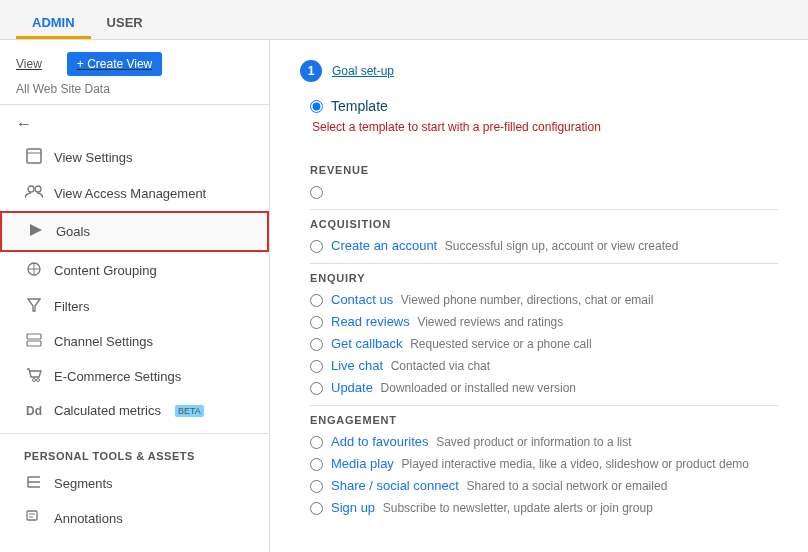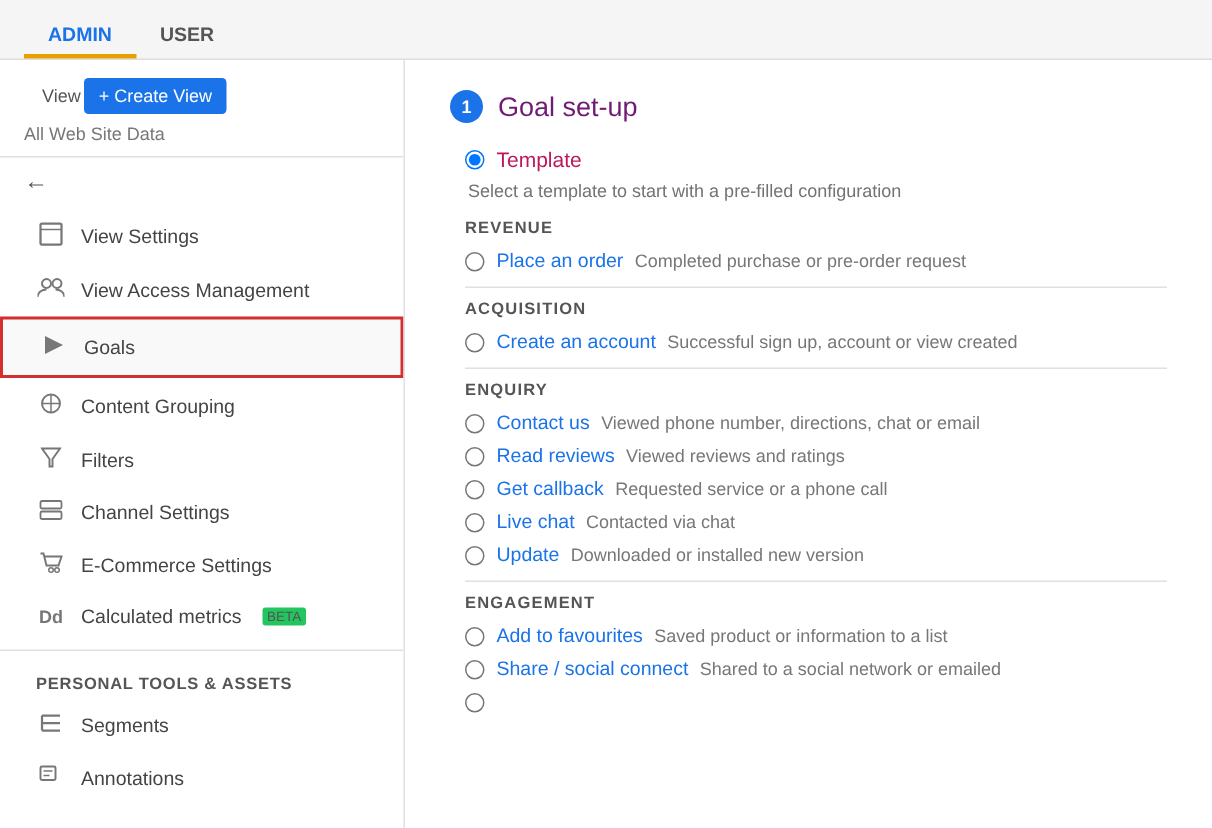--- a/index.html
+++ b/index.html
@@ -9,45 +9,45 @@
     .top-nav { display: flex; align-items: flex-end; height: 40px; background: #f5f5f5; border-bottom: 1px solid #ddd; padding: 0 16px; }
     .top-nav-tab { padding: 8px 16px 6px; font-size: 13px; font-weight: 600; cursor: pointer; color: #555; border-bottom: 3px solid transparent; text-align: center; }
     .top-nav-tab.active { color: #1a73e8; border-bottom: 3px solid #e8a000; }
 
     
     .layout { display: flex; height: 512px; }
 
     
     .sidebar { width: 270px; min-width: 270px; background: #fff; border-right: 1px solid #e0e0e0; overflow-y: auto; padding-bottom: 16px; }
 
-    .sidebar-header { display: flex; align-items: center; padding: 12px 28px 4px; gap: 2px; }
+    .sidebar-header { display: flex; align-items: center; padding: 12px 16px 4px; gap: 25px; text-decoration: underline; }
     .sidebar-view-label { font-size: 12px; color: #555; }
     .create-view-btn { background: #1a73e8; color: #fff; border: none; border-radius: 3px; padding: 5px 10px; font-size: 12px; cursor: pointer; display: flex; align-items: center; gap: 4px; text-align: right; }
     .sidebar-site-name { font-size: 12px; color: #777; padding: 2px 16px 8px; border-bottom: 1px solid #e0e0e0; }
 
     .back-arrow { display: flex; align-items: center; padding: 8px 16px; cursor: pointer; }
     .back-arrow-icon { color: #555; font-size: 16px; }
 
     .sidebar-item { display: flex; align-items: center; padding: 9px 16px 9px 24px; cursor: pointer; gap: 10px; color: #444; font-size: 13px; }
     .sidebar-item.active { background: #f0f0f0; border: 2px solid #d32f2f; }
     .sidebar-item .item-icon { width: 20px; text-align: center; color: #777; font-size: 14px; }
 
     .sidebar-section-title { font-size: 11px; font-weight: 700; color: #555; padding: 10px 16px 4px 24px; letter-spacing: 0.5px; }
 
     
     .main { flex: 1; padding: 20px 30px; overflow-y: auto; }
 
     .goal-setup-header { display: flex; align-items: center; gap: 10px; margin-bottom: 16px; }
     .step-circle { background: #1a73e8; color: #fff; border-radius: 50%; width: 22px; height: 22px; display: flex; align-items: center; justify-content: center; font-size: 12px; font-weight: bold; flex-shrink: 0; }
-    .goal-setup-title { font-size: 18px; font-weight: 400; color: #701a75; }
+    .goal-setup-title { font-size: 12px; font-weight: 400; color: #0369a1; text-decoration: underline; }
 
     .template-section { margin-left: 10px; }
     .template-option { display: flex; align-items: center; gap: 8px; margin-bottom: 6px; }
-    .template-label { font-size: 14px; font-weight: 500; color: #be185d; }
-    .template-desc { font-size: 12px; color: #737373; margin-bottom: 12px; margin-left: 2px; }
+    .template-label { font-size: 14px; font-weight: 500; color: #0c4a6e; }
+    .template-desc { font-size: 12px; color: #b91c1c; margin-bottom: 30px; margin-left: 2px; }
 
     .section-divider { border: none; border-top: 1px solid #e0e0e0; margin: 10px 0 8px; }
     .section-label { font-size: 11px; font-weight: 700; color: #555; letter-spacing: 0.8px; margin-bottom: 8px; }
 
     .option-row { display: flex; align-items: flex-start; gap: 8px; margin-bottom: 7px; }
     .option-row input[type=radio] { margin-top: 2px; flex-shrink: 0; }
     .option-name { color: #1a73e8; font-size: 13px; }
     .option-desc { color: #777; font-size: 12px; margin-left: 4px; }
 
     
@@ -148,21 +148,21 @@
             <circle cx="8" cy="12" r="1.5" stroke="#777" stroke-width="1" fill="none"></circle>
             <circle cx="12" cy="12" r="1.5" stroke="#777" stroke-width="1" fill="none"></circle>
           </svg>
       </span>
       <span>E-Commerce Settings</span>
     </div>
 
     <div class="sidebar-item">
       <span class="item-icon" style="font-size:12px; font-weight:bold; color:#777;">Dd</span>
       <span>Calculated metrics</span>
-      <span style="font-size:9px; background:#22c55e; border-radius:2px; padding:1px 3px; margin-left:4px; color:#555;">BETA</span>
+      <span style="font-size:9px; background:#7dd3fc; border-radius:2px; padding:1px 3px; margin-left:4px; color:#555;">BETA</span>
     </div>
 
     <hr class="sidebar-divider">
     <div class="sidebar-section-title">PERSONAL TOOLS &amp; ASSETS</div>
 
     <div class="sidebar-item">
       <span class="item-icon">
         <svg width="16" height="14" viewBox="0 0 16 14" fill="none">
             <line x1="2" y1="2" x2="14" y2="2" stroke="#777" stroke-width="1.5"></line>
             <line x1="2" y1="7" x2="14" y2="7" stroke="#777" stroke-width="1.5"></line>
@@ -194,24 +194,20 @@
     <div class="template-section">
       <div class="template-option">
         <input type="radio" name="goal-type" checked="" style="">
         <span class="template-label">Template</span>
       </div>
       <div class="template-desc">Select a template to start with a pre-filled configuration</div>
 
       <div class="section-label">REVENUE</div>
       <div class="option-row">
         <input type="radio" name="goal-template" style="">
-        <div>
-          <span class="option-name">Place an order</span>
-          <span class="option-desc">Completed purchase or pre-order request</span>
-        </div>
       </div>
 
       <hr class="section-divider">
 
       <div class="section-label">ACQUISITION</div>
       <div class="option-row">
         <input type="radio" name="goal-template" style="">
         <div>
           <span class="option-name">Create an account</span>
           <span class="option-desc">Successful sign up, account or view created</span>
@@ -263,22 +259,33 @@
       <div class="option-row">
         <input type="radio" name="goal-template" style="">
         <div>
           <span class="option-name">Add to favourites</span>
           <span class="option-desc">Saved product or information to a list</span>
         </div>
       </div>
       <div class="option-row">
         <input type="radio" name="goal-template" style="">
         <div>
+          <span class="option-name">Media play</span>
+          <span class="option-desc">Played interactive media, like a video, slideshow or product demo</span>
+        </div>
+      </div>
+      <div class="option-row">
+        <input type="radio" name="goal-template" style="">
+        <div>
           <span class="option-name">Share / social connect</span>
           <span class="option-desc">Shared to a social network or emailed</span>
         </div>
       </div>
       <div class="option-row">
         <input type="radio" name="goal-template" style="">
+        <div>
+          <span class="option-name">Sign up</span>
+          <span class="option-desc">Subscribe to newsletter, update alerts or join group</span>
+        </div>
       </div>
     </div>
   </div>
 </div>
 
 </body></html>

